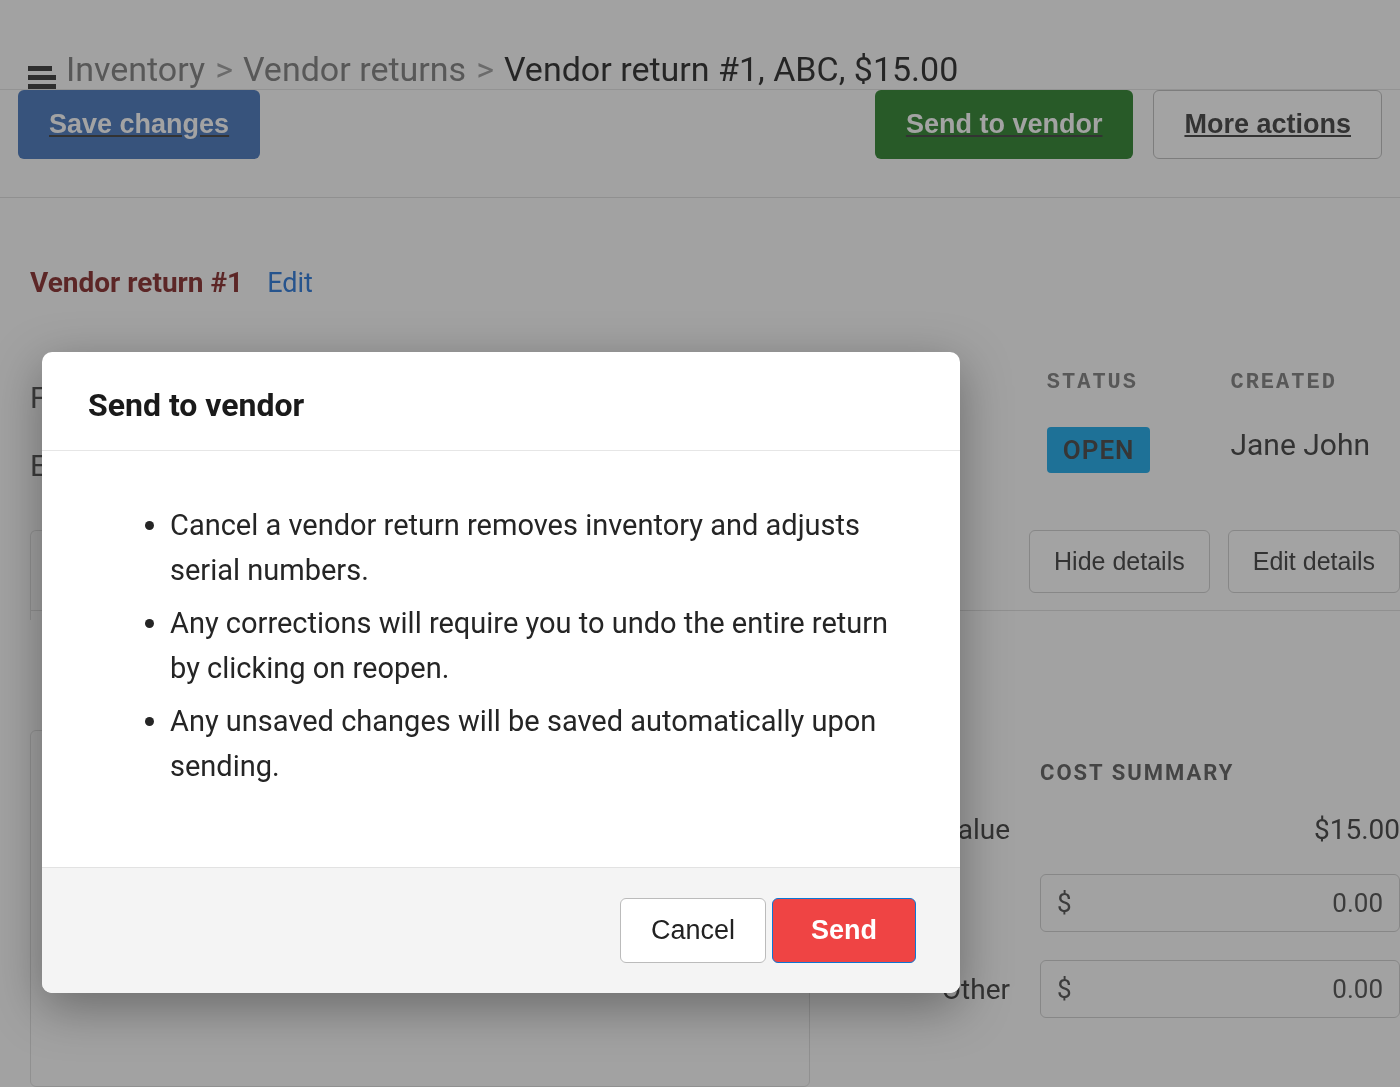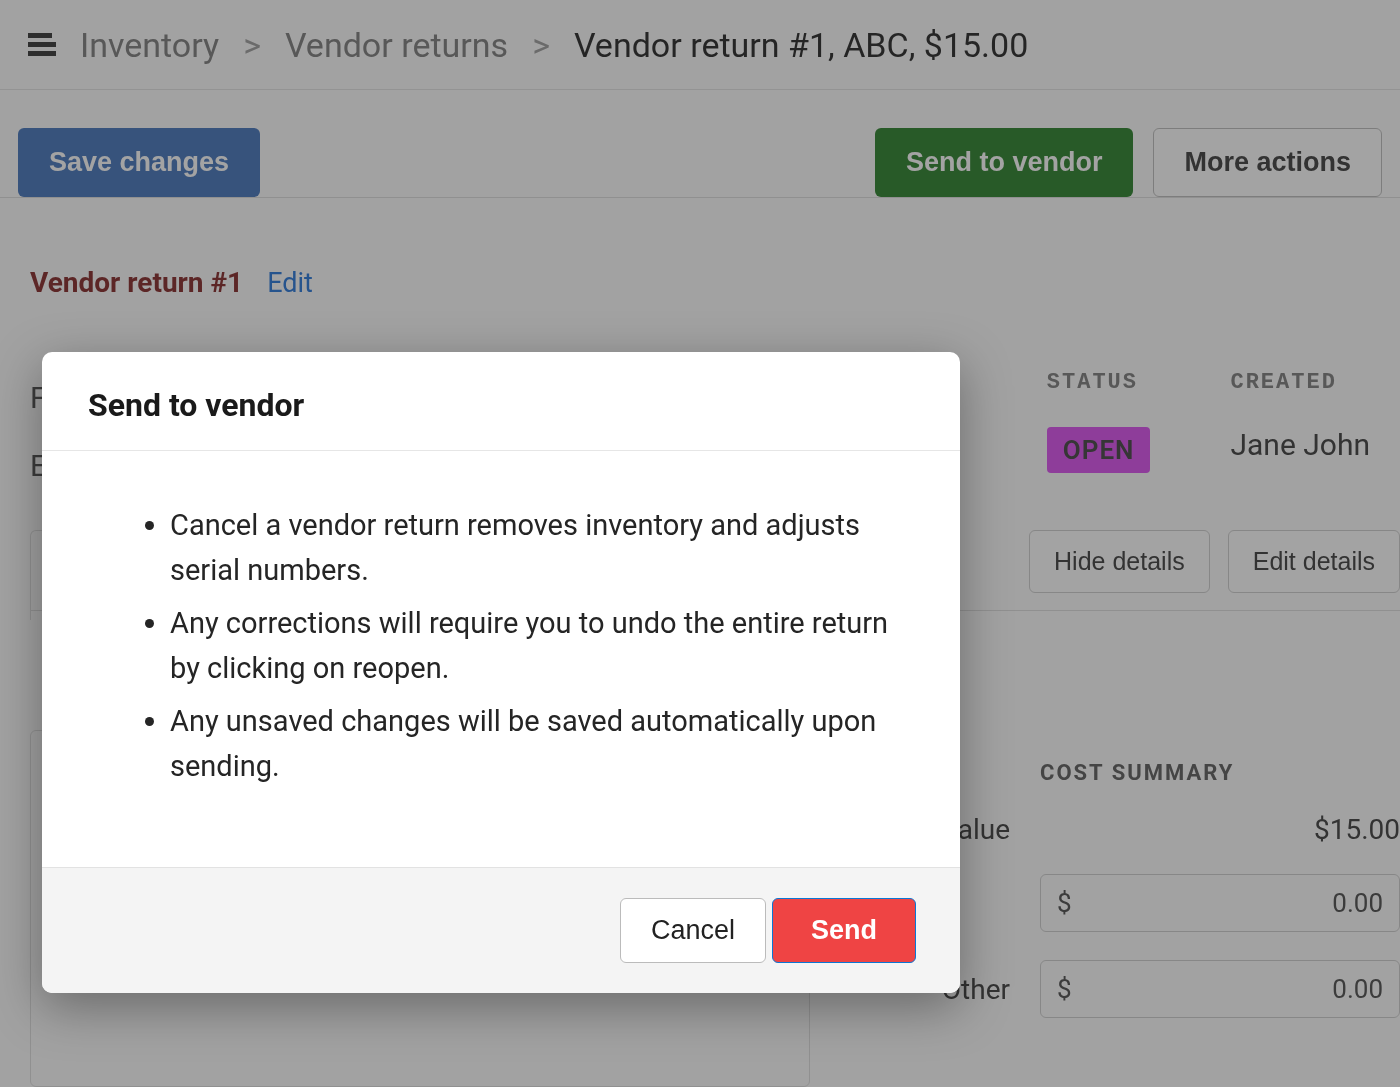--- a/index.html
+++ b/index.html
@@ -15,24 +15,24 @@
   
   .page {
     width: 1400px;
     height: 1087px;
     position: relative;
   }
 
   
   .breadcrumb-bar {
     display: flex;
-    align-items: center;
+    align-items: flex-end;
     height: 90px;
     padding: 0 28px;
-    gap: 24px;
+    gap: 10px;
     border-bottom: 1px solid #e2e2e2;
     font-size: 34px;
     color: #777;
   }
   .menu-icon {
     width: 28px;
     display: flex;
     flex-direction: column;
     gap: 4px;
   }
@@ -45,24 +45,25 @@
   .menu-icon span:nth-child(2){ width: 28px; }
   .menu-icon span:nth-child(3){ width: 28px; }
 
   .breadcrumb-link { color: #777; }
   .breadcrumb-sep  { color: #999; }
   .breadcrumb-current { color: #1a1a1a; }
 
   
   .action-bar {
     display: flex;
-    align-items: flex-end;
+    align-items: flex-start;
     height: 108px;
     padding: 0 18px;
     border-bottom: 1px solid #ddd;
+    text-decoration: underline;
   }
   .btn {
     font-size: 27px;
     font-weight: 600;
     border-radius: 6px;
     border: 1px solid transparent;
     padding: 18px 30px;
     cursor: pointer;
   }
   .btn-save {
@@ -113,21 +114,21 @@
     color: #777;
     font-weight: 600;
     font-family: Liberation Mono, monospace;
   }
   .meta-value-row {
     margin-top: 32px;
     font-size: 30px;
   }
   .status-badge {
     display: inline-block;
-    background: #d946ef;
+    background: #0ea5e9;
     color: #3a3a3a;
     font-weight: 600;
     padding: 8px 16px;
     border-radius: 4px;
     font-size: 26px;
     letter-spacing: 1px;
   }
 
   .left-F {
     position: absolute;

